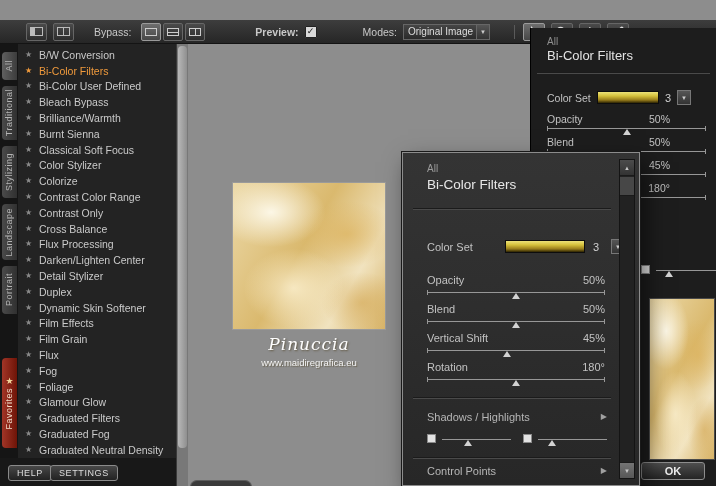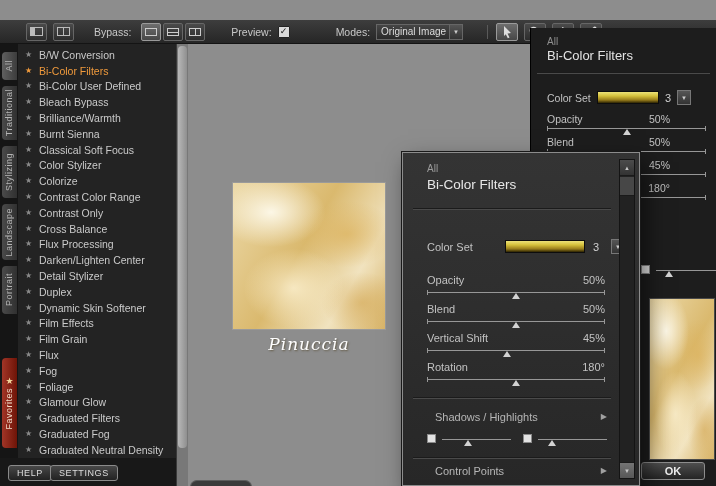--- a/index.html
+++ b/index.html
@@ -26,21 +26,21 @@
     border:1px solid #666;border-radius:2px;display:flex;align-items:center;justify-content:center;padding:0 3px;}
   .tbtn.active{background:linear-gradient(#6e6e6e,#474747);border-color:#9a9a9a;}
   .pt-glyph{display:block;width:13px;height:9px;border:1px solid #bbb;position:relative;}
   .pt-glyph.g1::before{content:'';position:absolute;left:0;top:0;bottom:0;width:4px;background:#bbb;}
   .pt-glyph.g2::before{content:'';position:absolute;left:5px;top:0;bottom:0;width:1px;background:#bbb;}
   .lbl-views{margin-left:14px;}
   .vgroup{display:flex;gap:2px;margin-left:4px;}
   .vb{display:block;width:12px;height:8px;border:1px solid #ccc;position:relative;}
   .vb.split-h::before{content:'';position:absolute;left:0;right:0;top:3px;height:1px;background:#ccc;}
   .vb.split-v::before{content:'';position:absolute;top:0;bottom:0;left:5px;width:1px;background:#ccc;}
-  .lbl-preview{margin-left:20px;}
+  .lbl-preview{margin-left:44px;font-weight:bold;}
   .checkbox{width:12px;height:12px;background:#d9d9d9;border:1px solid #222;border-radius:1px;
     display:flex;align-items:center;justify-content:center;}
   .chk{font-size:9px;color:#111;line-height:1;}
   .lbl-modes{margin-left:40px;}
   .dropdown{display:flex;height:16px;border:1px solid #666;background:linear-gradient(#454545,#2b2b2b);align-items:stretch;}
   .ddval{width:72px;font-size:10px;color:#ddd;display:flex;align-items:center;padding-left:4px;white-space:nowrap;}
   .ddbtn{width:13px;border-left:1px solid #666;background:linear-gradient(#555,#333);
     display:flex;align-items:center;justify-content:center;font-size:6px;color:#ccc;}
   .tb-sep{width:1px;height:14px;background:#5a5a5a;margin-left:18px;margin-right:2px;}
   .tool svg{display:block;}
@@ -153,21 +153,21 @@
   .fsep3{left:10px;right:28px;top:304px;}
   .fcs{position:absolute;left:24px;top:86px;right:32px;height:16px;}
   .fcs .cslbl{font-size:11px;}
   .fcs .swatch{left:78px;width:80px;}
   .fcs .csval{left:166px;}
   .fcs .csspin{right:-18px;left:auto;}
   .fsliders{position:absolute;left:24px;right:34px;top:118px;}
   .fsliders .srow{height:29px;}
   .fsliders .slbl,.fsliders .sval{top:3px;}
   .fsliders .strack{left:0;right:0;top:21px;}
-  .fsec{position:absolute;left:24px;right:32px;height:14px;margin-left:8px;}
+  .fsec{position:absolute;left:24px;right:32px;height:14px;}
   .fsec.s1{top:258px;}
   .fsec.s2{top:312px;}
   .seclbl{position:absolute;left:0;top:0;font-size:11px;color:#b6b6b6;}
   .secarrow{position:absolute;right:0;top:2px;font-size:8px;color:#a0a0a0;line-height:1;}
   .fminis{position:absolute;left:24px;top:280px;right:32px;height:14px;}
   .fminis .m1{left:0;width:86px;}
   .fminis .m2{left:96px;width:86px;}
   .fscroll{position:absolute;top:6px;right:4px;bottom:6px;width:16px;background:#222;border:1px solid #141414;}
   .scup,.scdown{position:absolute;left:0;right:0;height:16px;display:flex;align-items:center;
     justify-content:center;font-size:6px;color:#c8c8c8;line-height:1;}
@@ -399,20 +399,21 @@
 
   <div class="footer-left">
     <button class="btn b-help">HELP</button>
     <button class="btn b-settings">SETTINGS</button>
   </div>
 
   <div class="canvas">
     <div class="pimg gold"></div>
     <div class="cap">
       <div class="cap1">Pinuccia</div>
+      <div class="cap2">www.maidiregrafica.eu</div>
     </div>
     <div class="btab"></div>
   </div>
 
   <div class="dock">
     <div class="dcat">All</div>
     <div class="dtitle">Bi-Color Filters</div>
     <div class="sep dsep"></div>
     <div class="dcs">
       <span class="cslbl">Color Set</span>

